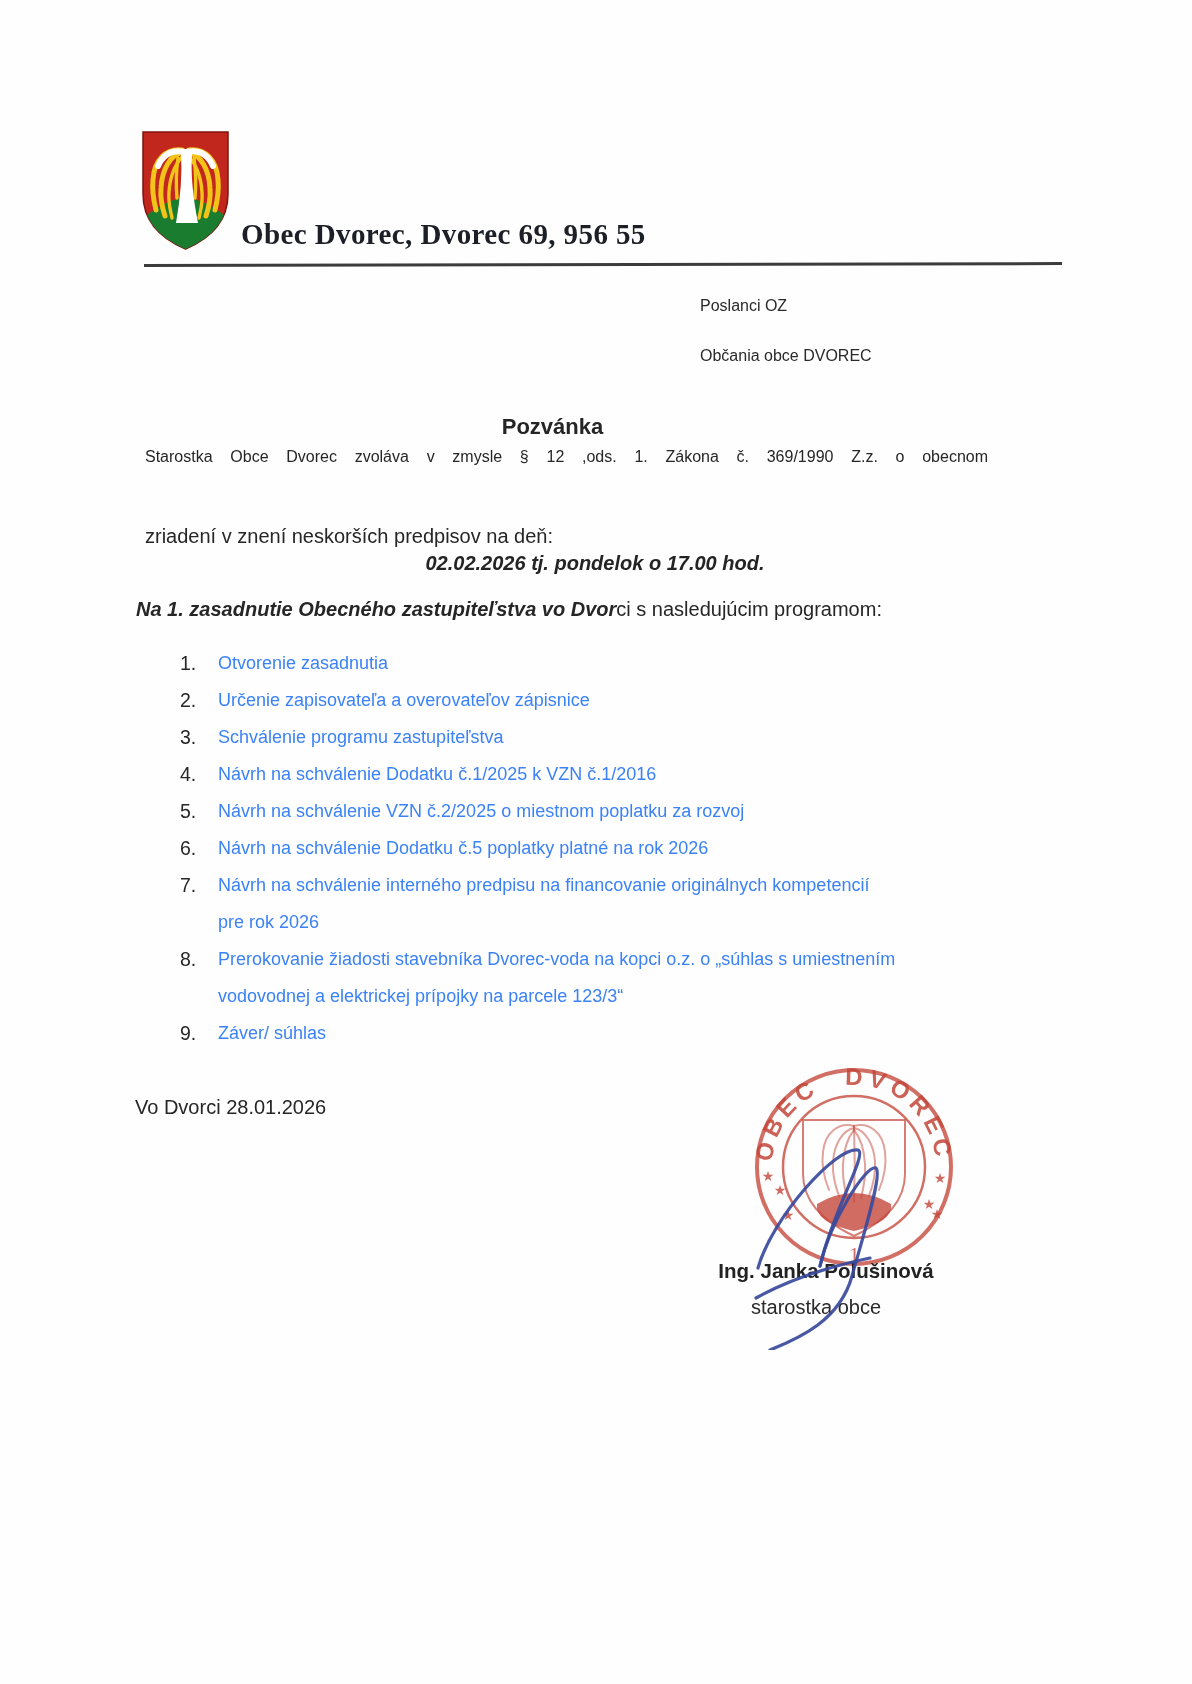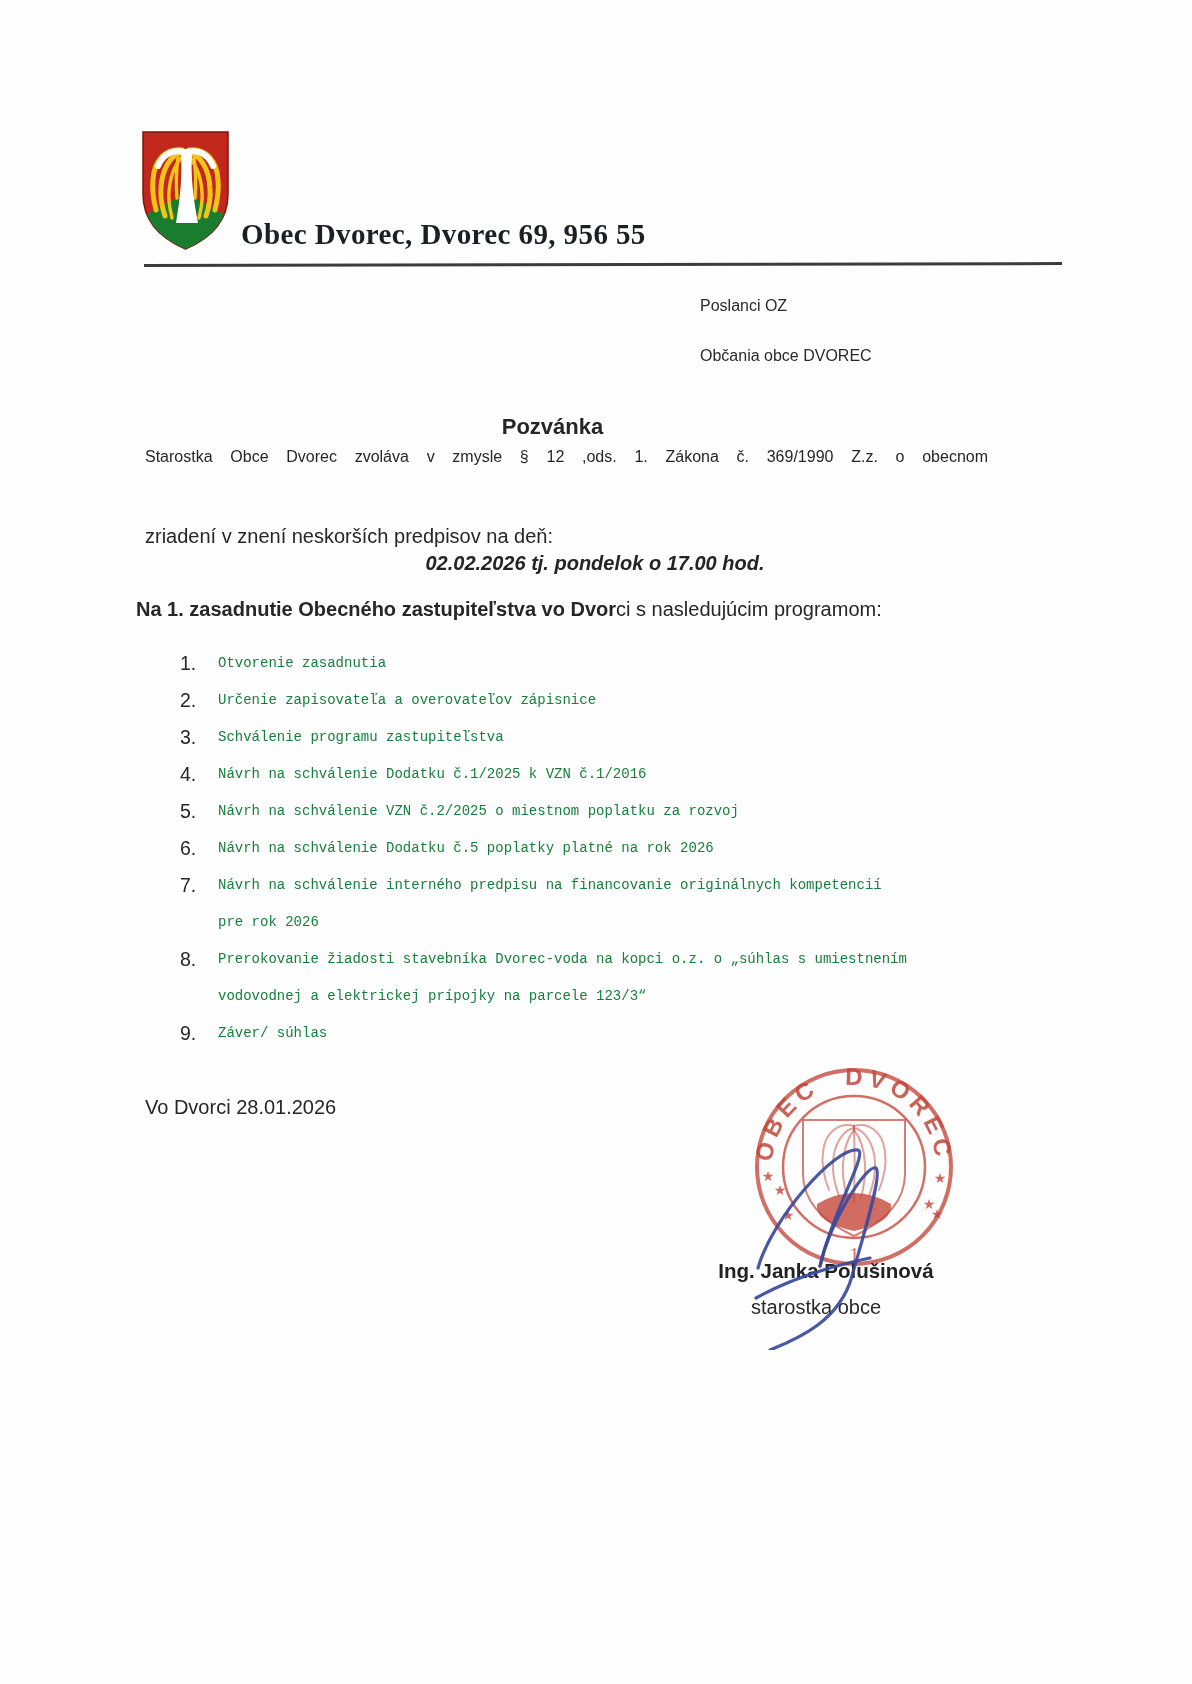--- a/index.html
+++ b/index.html
@@ -25,29 +25,29 @@
   .title{position:absolute;left:130px;top:398px;width:845px;text-align:center;
     font-size:22px;font-weight:700;color:#252525;margin-top:16px;}
   
   .intro1{position:absolute;left:145px;top:448px;width:843px;font-size:16px;
     text-align:justify;text-align-last:justify;color:#262626;}
   .intro2{position:absolute;left:145px;top:485px;font-size:20px;color:#262626;margin-top:40px;}
   
   .datetime{position:absolute;left:145px;top:552px;width:900px;text-align:center;
     font-size:20px;font-weight:700;font-style:italic;color:#242424;}
   .session{position:absolute;left:136px;top:598px;font-size:20px;color:#262626;white-space:nowrap;}
-  .session-bold{font-weight:700;text-align:center;}
+  .session-bold{font-weight:700;font-style:italic;text-align:center;}
   
   .agenda{position:absolute;left:180px;top:645px;width:810px;}
   .a-row{display:flex;align-items:flex-start;}
   .a-num{flex:none;width:38px;font-size:19.5px;line-height:37px;color:#262626;}
   .a-lines{flex:1;}
-  .a-line{font-size:14px;line-height:37px;color:#15803d;font-family:Liberation Mono, monospace;}
-  
-  .placedate{position:absolute;left:145px;top:1096px;font-size:20px;color:#262626;}
+  .a-line{font-size:18px;line-height:37px;color:#3b82f6;}
+  
+  .placedate{position:absolute;left:135px;top:1096px;font-size:20px;color:#262626;}
   .stamp{position:absolute;left:751px;top:1064px;width:206px;height:206px;z-index:1;}
   .name{position:absolute;left:666px;top:1259px;width:320px;text-align:center;
     font-size:20.5px;font-weight:700;color:#222;z-index:2;}
   .role{position:absolute;left:666px;top:1296px;width:300px;text-align:center;
     font-size:20px;color:#2a2a2a;z-index:2;}
   .signature{position:absolute;left:700px;top:1100px;width:260px;height:250px;z-index:5;pointer-events:none;}
   
   .shield-red{fill:var(--crest_red,#c2271d);stroke:#7e150e;stroke-width:1.5;}
   .hill-green{fill:var(--crest_green,#1a7c2f);}
   .trunk-white{fill:#ffffff;}

